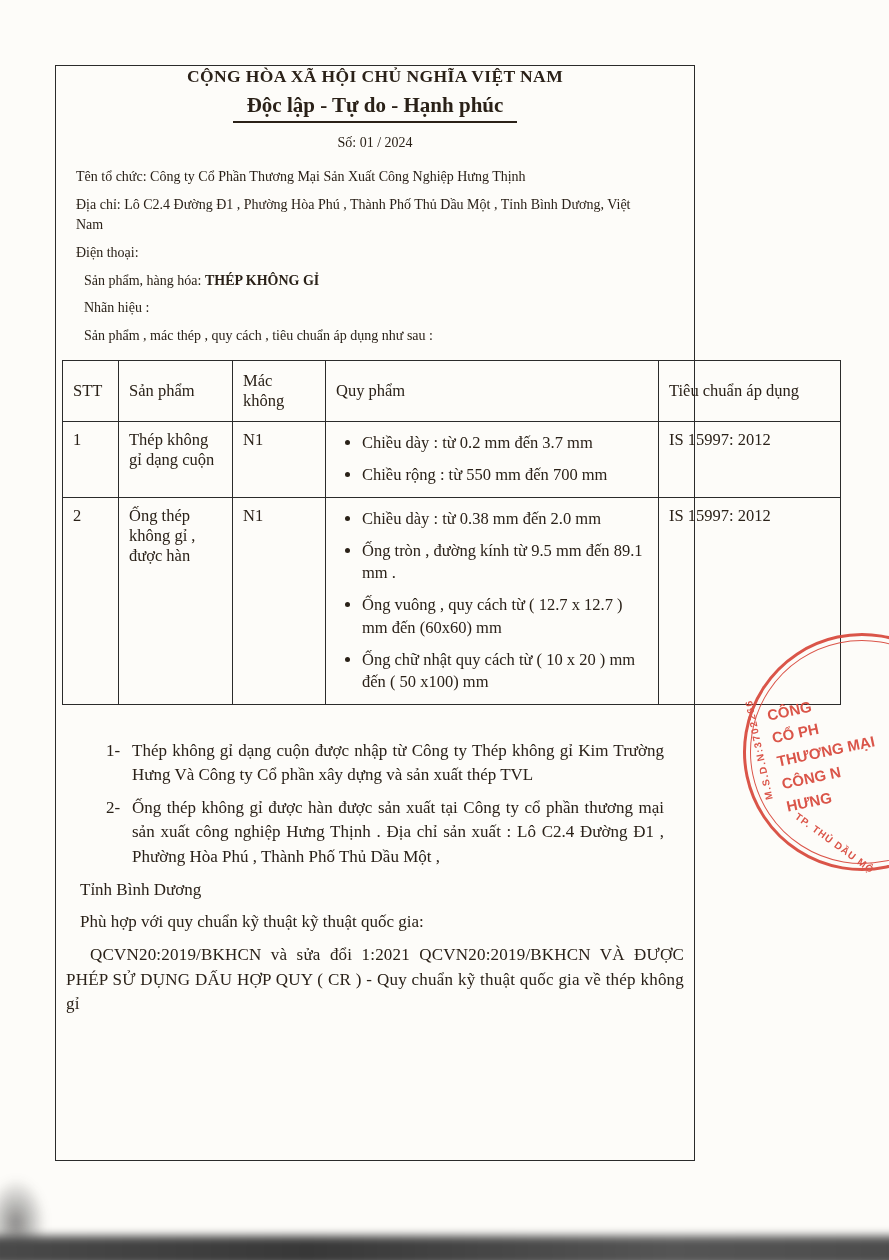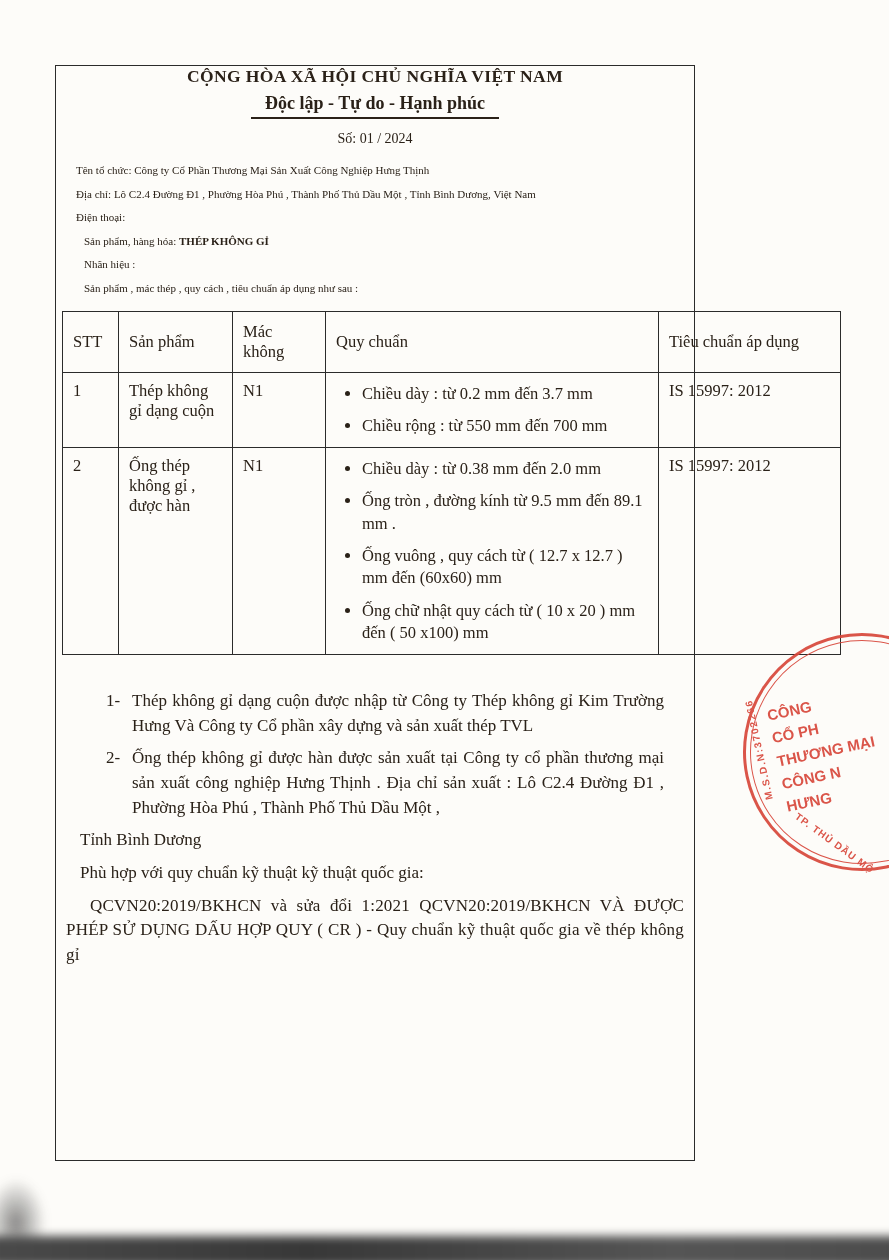--- a/index.html
+++ b/index.html
@@ -19,31 +19,31 @@
     border:1.6px solid #2b2b2b;
     padding:0 6px 10px 6px;
   }
   .center { text-align:center; }
   .hdr-country {
     font-weight:bold; font-size:17.5px; letter-spacing:0.4px;
   }
   .hdr-motto-wrap { margin-top:6px; }
   .hdr-motto {
     display:inline-block;
-    font-weight:bold; font-size:18px;
+    font-weight:bold; font-size:21px;
     padding:0 14px 3px 14px;
     border-bottom:2px solid #2a2118;
   }
   .doc-title {
     margin-top:30px;
     font-family:"Liberation Sans", sans-serif;
     font-weight:bold; font-size:23px; letter-spacing:0.5px;
   }
   .doc-number { margin-top:12px; font-size:14px; }
-  .body-text { font-size:11px; line-height:1.42; }
+  .body-text { font-size:14px; line-height:1.42; }
   .para { margin:8px 0 0 14px; }
   .para.first { margin-top:16px; }
   .para.indent { margin-left:22px; }
   .bold { font-weight:bold; }
   .addr { padding-right:30px; }
 
   table.spec {
     margin:14px 0 0 0;
     width:778px;
     border-collapse:collapse;
@@ -155,21 +155,21 @@
           <col class="c-sp">
           <col class="c-mt">
           <col class="c-qc">
           <col class="c-tc">
       </colgroup>
       <thead>
         <tr>
           <th class="stt-cell">STT</th>
           <th>Sản phẩm</th>
           <th>Mác không</th>
-          <th>Quy chuẩn</th>
+          <th>Quy phẩm</th>
           <th>Tiêu chuẩn áp dụng</th>
         </tr>
       </thead>
       <tbody>
         <tr>
           <td class="stt-cell">1</td>
           <td class="sp-cell">Thép không gỉ dạng cuộn</td>
           <td class="mt-cell">N1</td>
           <td>
             <ul class="qc-list">

